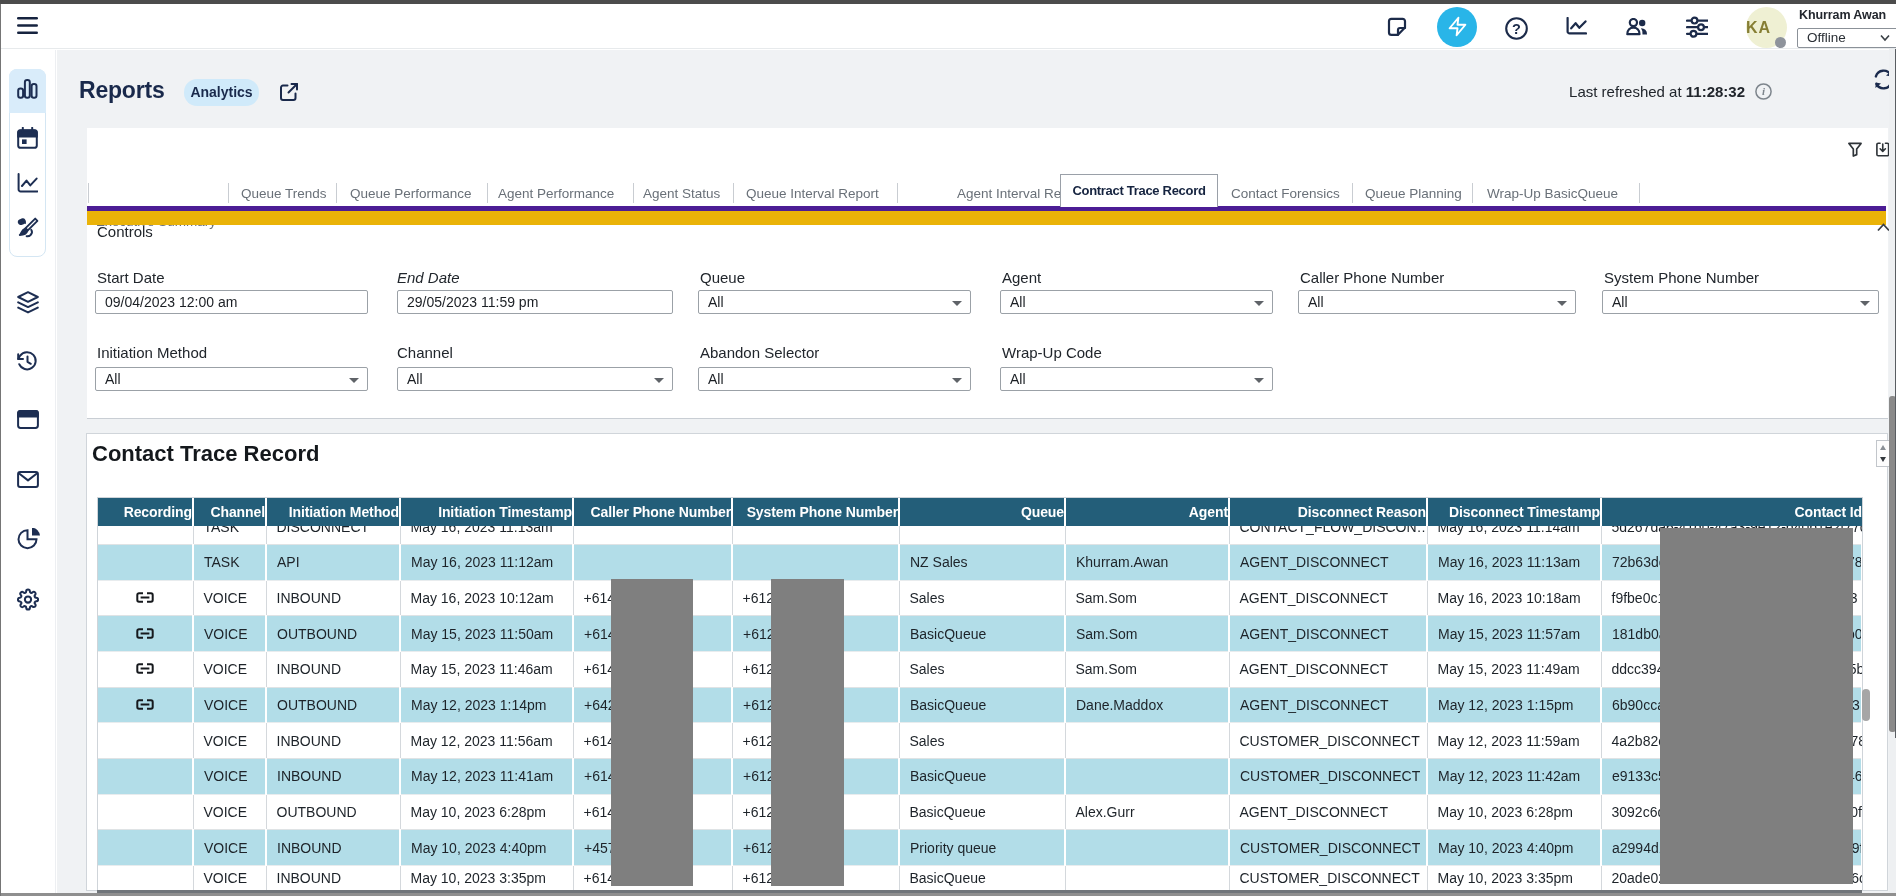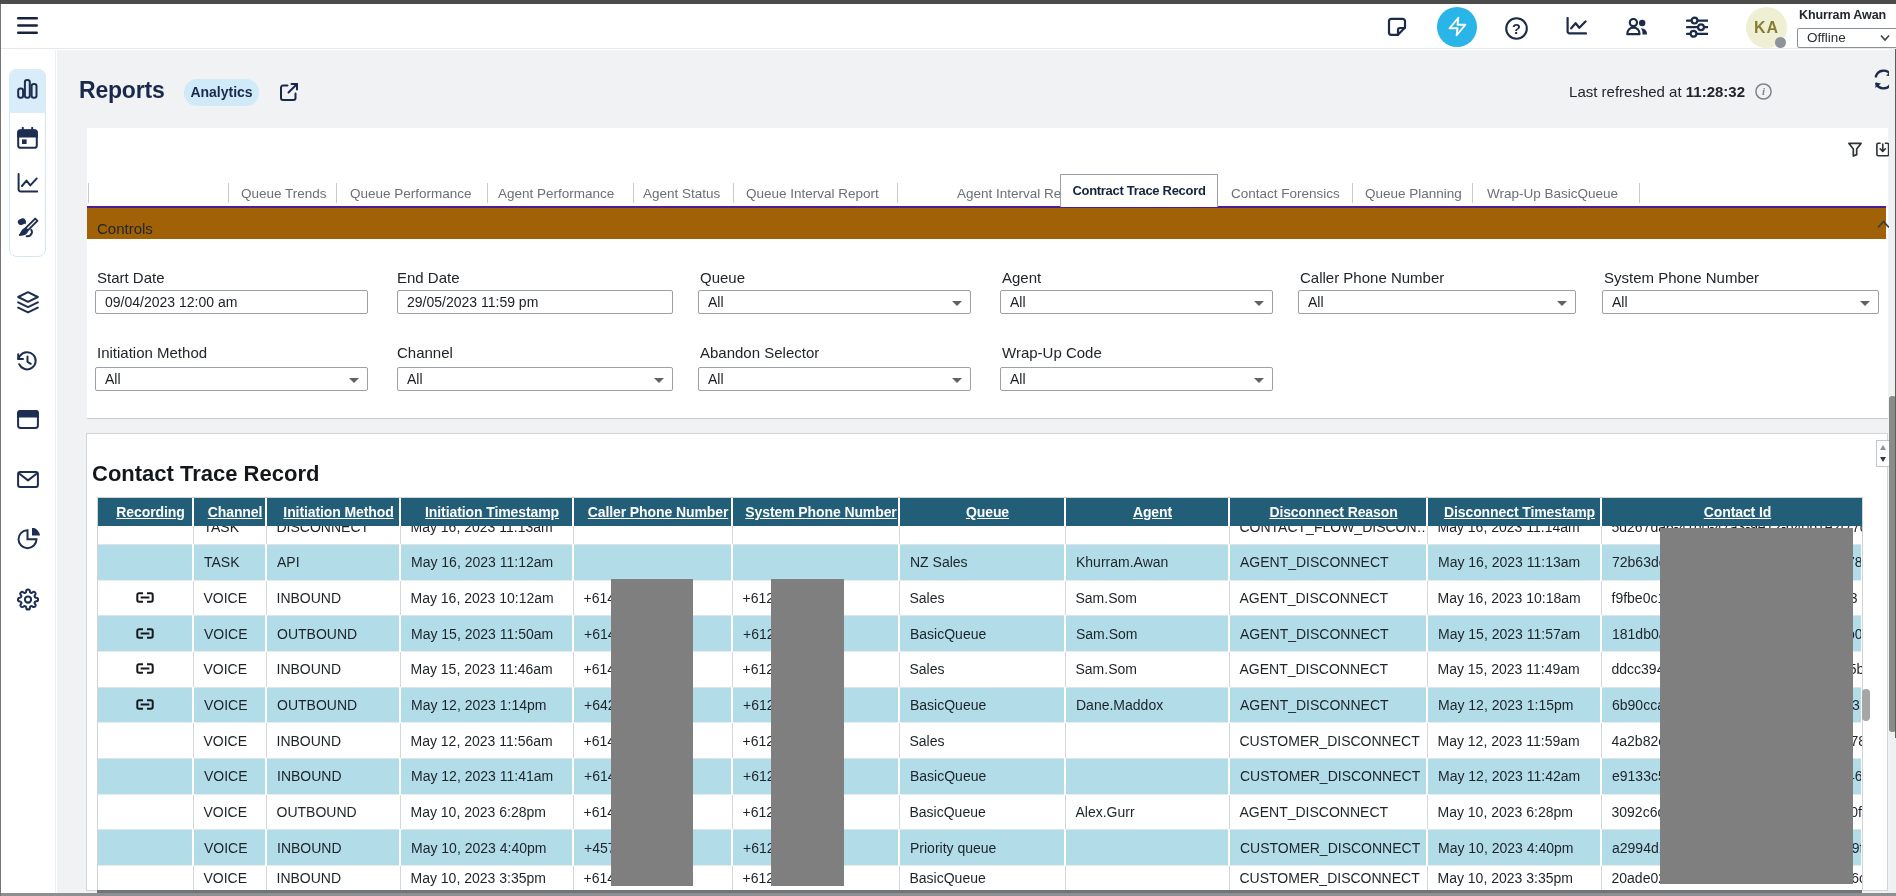--- a/index.html
+++ b/index.html
@@ -10,30 +10,30 @@
 #appbar { left:0; top:4px; width:1896px; height:45px; background:#fff; border-bottom:1px solid #e7eaec; z-index:20; }
 #sidebar { left:0; top:50px; width:56px; height:846px; background:#fff; border-right:1px solid #edeff2; z-index:15; }
 #content { left:57px; top:50px; width:1833px; height:846px; background:#f0f2f4; z-index:1; }
 
 #card1 { left:87px; top:128px; width:1801px; height:291px; background:#fff; border-bottom:1px solid #c9ced4; z-index:2; }
 #card2 { left:86px; top:433px; width:1802px; height:458px; background:#fff; border:1px solid #d0d5da; z-index:2; }
 
 .tab { position:absolute; top:58px; font-size:13.5px; color:#697078; white-space:nowrap; }
 .tabsep { position:absolute; top:55px; width:1px; height:20px; background:#c9cdd2; }
 #activetab { position:absolute; left:973px; top:46px; width:158px; height:33px; background:#fff; border:1px solid #9aa0a8; border-bottom:none; font-size:13px; font-weight:bold; letter-spacing:-0.3px; color:#15233f; text-align:center; line-height:31px; z-index:3; }
-#controlsband { position:absolute; left:0px; top:78px; width:1799px; height:33px; background:#a16207; border-top:2px solid #4c1d95; }
+#controlsband { position:absolute; left:0px; top:78px; width:1799px; height:19px; background:#eab308; border-top:5px solid #4c1d95; }
 #controlsband .lbl { position:absolute; left:10px; top:12px; font-size:15px; color:#21262c; }
 
 .flabel { position:absolute; font-size:15px; color:#21262c; white-space:nowrap; }
 .finput { position:absolute; height:24px; background:#fff; border:1px solid #9ba1a7; border-radius:2px; font-size:14px; color:#1b1f24; line-height:22px; padding-left:9px; white-space:nowrap; }
 .caret { position:absolute; right:8px; top:9.5px; width:0; height:0; border-left:5.5px solid transparent; border-right:5.5px solid transparent; border-top:5.5px solid #5f6368; }
 
 #tblwrap { position:absolute; left:10px; top:63px; width:1766px; height:394px; overflow:hidden; border:1px solid #cfd4d9; }
 table { border-collapse:collapse; table-layout:fixed; width:1764px; }
-th { background:#235e79; color:#fff; font-size:14px; font-weight:bold; text-align:center; padding:0 0 0 11px; height:28px; border-right:2px solid #fff; letter-spacing:-0.1px; overflow:hidden; white-space:nowrap;text-decoration:underline; }
+th { background:#235e79; color:#fff; font-size:14px; font-weight:bold; text-align:right; padding:0 0 0 11px; height:28px; border-right:2px solid #fff; letter-spacing:-0.1px; overflow:hidden; white-space:nowrap; }
 th:last-child { border-right:none; }
 td { font-size:14px; color:#1d2329; padding:0 0 0 10px; height:35.66px; border-bottom:1px solid #dfe3e5; border-right:1px solid #d4d8dc; overflow:hidden; white-space:nowrap; }
 td:last-child { border-right:none; }
 tr.lastrow td { height:24.5px; }
 tr.blue td { background:#b2dde8; border-right:2px solid #fff; border-bottom:1px solid #e8ecee; }
 #bodytbl { position:absolute; left:0; top:11px; }
 #headtbl { position:absolute; left:0; top:0; z-index:5; }
 .redact { position:absolute; background:#7f7f7f; z-index:8; }
 
 #pagescroll-track { left:1889px; top:49px; width:7px; height:847px; background:#eef0f2; z-index:30; }
@@ -79,21 +79,21 @@
   <path d="M15 10.2 a5.6 5.6 0 0 1 6 5.9 v0.4 h-4.5 a8.3 8.3 0 0 0-1.5-6.3 z" fill="#1c2b4a"></path>
 </svg>
 <svg class="abs" style="left:1686px;top:16px;z-index:21" width="22" height="22" viewBox="0 0 22 22" fill="none" stroke="#1c2b4a" stroke-width="2.2" stroke-linecap="round">
   <line x1="1" y1="4.6" x2="22" y2="4.6"></line>
     <line x1="1" y1="11.2" x2="22" y2="11.2"></line>
     <line x1="1" y1="17.8" x2="22" y2="17.8"></line>
   <circle cx="8.5" cy="4.6" r="2.9" fill="#fff"></circle>
     <circle cx="15" cy="11.2" r="2.9" fill="#fff"></circle>
     <circle cx="7.5" cy="17.8" r="2.9" fill="#fff"></circle>
 </svg>
-<div class="abs" style="left:1746px;top:6.5px;width:41px;height:41px;border-radius:50%;background:#eff0d3;z-index:21;text-align:center;line-height:41px;font-size:16px;font-weight:bold;color:#867e33;letter-spacing:1px;">KA</div>
+<div class="abs" style="left:1746px;top:6.5px;width:41px;height:41px;border-radius:50%;background:#eff0d3;z-index:21;text-align:left;line-height:41px;font-size:16px;font-weight:bold;color:#867e33;letter-spacing:1px;">KA</div>
 <div class="abs" style="left:1775px;top:37px;width:11px;height:11px;border-radius:50%;background:#8e939b;z-index:22"></div>
 <div class="abs" style="left:1799px;top:8px;font-size:12.5px;font-weight:bold;letter-spacing:-0.1px;color:#23272e;z-index:21">Khurram Awan</div>
 <div class="abs" style="left:1797px;top:28px;width:101px;height:20px;border:1px solid #8b9198;border-radius:2px;background:#fff;z-index:21;font-size:13.5px;color:#2a2f35;line-height:18px;padding-left:9px;">Offline
   <svg style="position:absolute;right:7px;top:5px" width="10" height="8" viewBox="0 0 10 8" fill="none" stroke="#3a4046" stroke-width="1.6">
       <path d="M1 1.5 L5 6 L9 1.5"></path>
     </svg>
 </div>
 
 <div class="abs" style="left:9px;top:69px;width:37px;height:188px;border:1px solid #d4e6f3;border-radius:8px;z-index:16;background:#fff;"></div>
 <div class="abs" style="left:9px;top:69px;width:37px;height:44px;border-radius:8px 8px 0 0;background:#d9ecfa;z-index:17;"></div>
@@ -195,21 +195,21 @@
   <div class="tabsep" style="left:1552px;"></div>
   <div id="activetab">Contract Trace Record</div>
   <div id="controlsband">
     <div class="lbl">Controls</div>
     <svg style="position:absolute;left:1790px;top:12px" width="13" height="9" viewBox="0 0 13 9" fill="none" stroke="#3a3f45" stroke-width="1.8">
         <path d="M1 7.5 L6.5 1.5 L12 7.5"></path>
       </svg>
   </div>
 
   <div class="flabel" style="left:10px;top:141px;text-align:right;">Start Date</div>
-  <div class="flabel" style="left:310px;top:141px;">End Date</div>
+  <div class="flabel" style="left:310px;top:141px;font-style:italic;">End Date</div>
   <div class="flabel" style="left:613px;top:141px;">Queue</div>
   <div class="flabel" style="left:915px;top:141px;">Agent</div>
   <div class="flabel" style="left:1213px;top:141px;">Caller Phone Number</div>
   <div class="flabel" style="left:1517px;top:141px;">System Phone Number</div>
   <div class="finput" style="left:8px;top:162px;width:273px;">09/04/2023 12:00 am</div>
   <div class="finput" style="left:310px;top:162px;width:276px;">29/05/2023 11:59 pm</div>
   <div class="finput" style="left:611px;top:162px;width:273px;">All<span class="caret"></span></div>
   <div class="finput" style="left:913px;top:162px;width:273px;">All<span class="caret"></span></div>
   <div class="finput" style="left:1211px;top:162px;width:278px;">All<span class="caret"></span></div>
   <div class="finput" style="left:1515px;top:162px;width:277px;">All<span class="caret"></span></div>
@@ -218,21 +218,21 @@
   <div class="flabel" style="left:310px;top:216px;">Channel</div>
   <div class="flabel" style="left:613px;top:216px;">Abandon Selector</div>
   <div class="flabel" style="left:915px;top:216px;">Wrap-Up Code</div>
   <div class="finput" style="left:8px;top:239px;width:273px;">All<span class="caret"></span></div>
   <div class="finput" style="left:310px;top:239px;width:276px;">All<span class="caret"></span></div>
   <div class="finput" style="left:611px;top:239px;width:273px;">All<span class="caret"></span></div>
   <div class="finput" style="left:913px;top:239px;width:273px;">All<span class="caret"></span></div>
 </div>
 
 <div class="abs" id="card2">
-  <div style="position:absolute;left:5px;top:7px;font-size:22px;font-weight:bold;color:#14181c;margin-top:20px;">Contact Trace Record</div>
+  <div style="position:absolute;left:5px;top:7px;font-size:22px;font-weight:bold;color:#14181c;">Contact Trace Record</div>
   <div style="position:absolute;left:1789px;top:6px;width:14px;height:27px;border:1px solid #c2c6cb;background:#fdfdfd;">
     <div style="position:absolute;left:3px;top:4px;width:0;height:0;border-left:3.5px solid transparent;border-right:3.5px solid transparent;border-bottom:5px solid #8a9096;"></div>
     <div style="position:absolute;left:3px;bottom:4px;width:0;height:0;border-left:3.5px solid transparent;border-right:3.5px solid transparent;border-top:5px solid #33383d;"></div>
   </div>
   <div id="tblwrap">
     <table id="bodytbl">
       <colgroup>
           <col style="width:95px">
           <col style="width:73px">
           <col style="width:134px">

